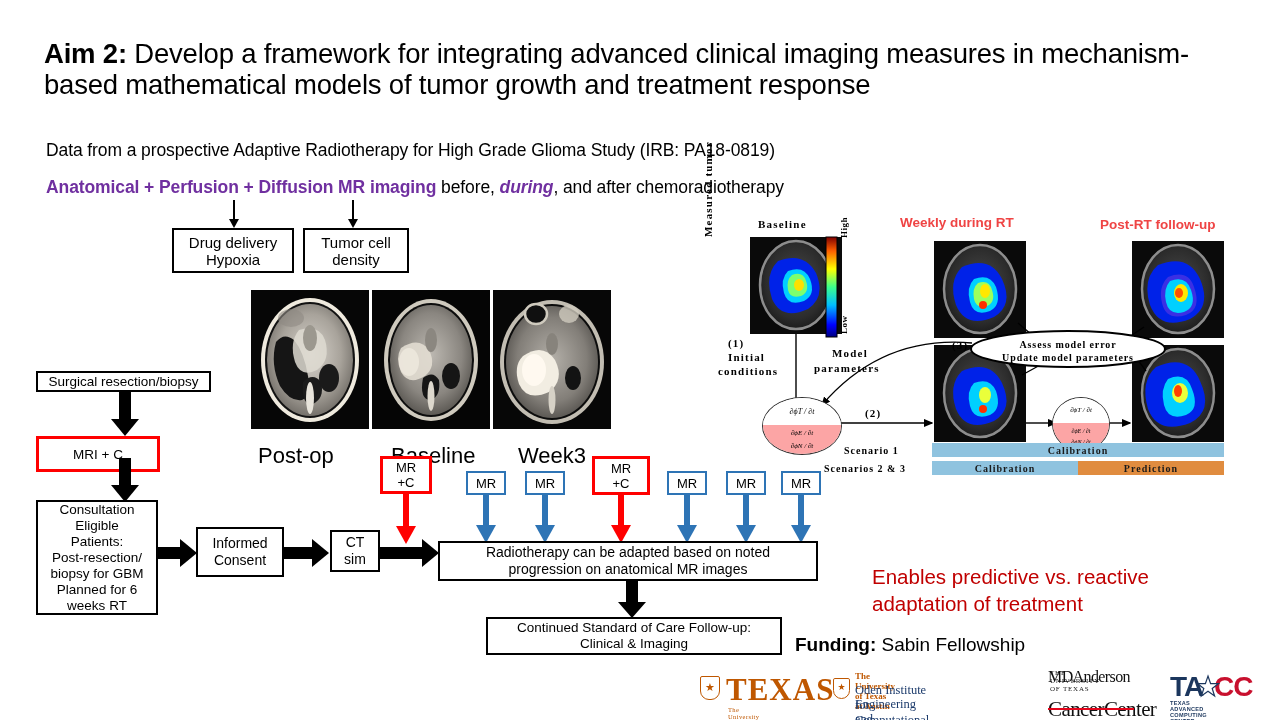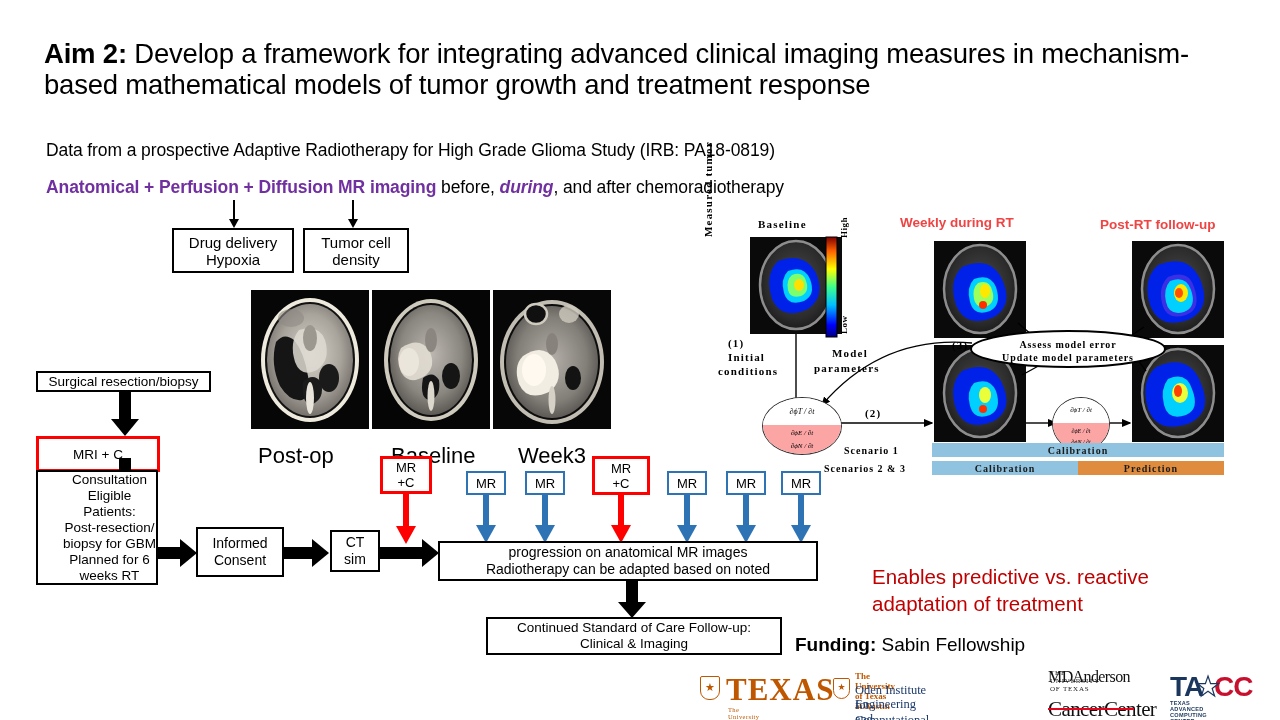--- a/index.html
+++ b/index.html
@@ -166,21 +166,21 @@
     <div class="head" style="left:1px;top:27px;border-top:17px solid #000;"></div>
   </div>
 
   <div class="abs box redbox" style="left:36px;top:436px;width:124px;height:36px;font-size:13.5px;">MRI + C</div>
 
   <div class="abs blockdown" style="left:110px;top:458px;width:30px;height:44px;">
     <div class="stem" style="left:9px;top:0;width:12px;height:28px;"></div>
     <div class="head" style="left:1px;top:27px;border-top:17px solid #000;"></div>
   </div>
 
-  <div class="abs box" style="left:36px;top:470px;width:122px;height:115px;flex-direction:column;font-size:13.5px;line-height:16px;align-items:flex-end;">
+  <div class="abs box" style="left:36px;top:500px;width:122px;height:115px;flex-direction:column;font-size:13.5px;line-height:16px;">
     <div style="white-space:pre-line;">Consultation
 Eligible
 Patients:
 Post-resection/
 biopsy for GBM
 Planned for 6
 weeks RT</div>
   </div>
 
   <div class="abs blockright" style="left:158px;top:538px;width:38px;height:30px;">
@@ -250,22 +250,22 @@
     <div class="head" style="left:2px;top:30px;border-left:10px solid transparent;border-right:10px solid transparent;border-top:18px solid #2E74B5;"></div>
   </div>
 
   <div class="abs box bluebox" style="left:781px;top:471px;width:40px;height:24px;font-size:13px;">MR</div>
   <div class="abs carrow" style="left:789px;top:495px;width:24px;height:50px;">
     <div class="stem" style="left:9px;top:0;width:6px;height:32px;background:#2E74B5;"></div>
     <div class="head" style="left:2px;top:30px;border-left:10px solid transparent;border-right:10px solid transparent;border-top:18px solid #2E74B5;"></div>
   </div>
 
   <div class="abs box" style="left:438px;top:541px;width:380px;height:40px;flex-direction:column;font-size:14px;line-height:17px;">
+    <div>Radiotherapy can be adapted based on noted</div>
     <div>progression on anatomical MR images</div>
-    <div>Radiotherapy can be adapted based on noted</div>
   </div>
 
   <div class="abs blockdown" style="left:617px;top:581px;width:30px;height:40px;">
     <div class="stem" style="left:9px;top:0;width:12px;height:22px;"></div>
     <div class="head" style="left:1px;top:21px;border-top:16px solid #000;"></div>
   </div>
 
   <div class="abs box" style="left:486px;top:617px;width:296px;height:38px;flex-direction:column;font-size:13.5px;line-height:16px;">
     <div>Continued Standard of Care Follow-up:</div>
     <div>Clinical &amp; Imaging</div>

